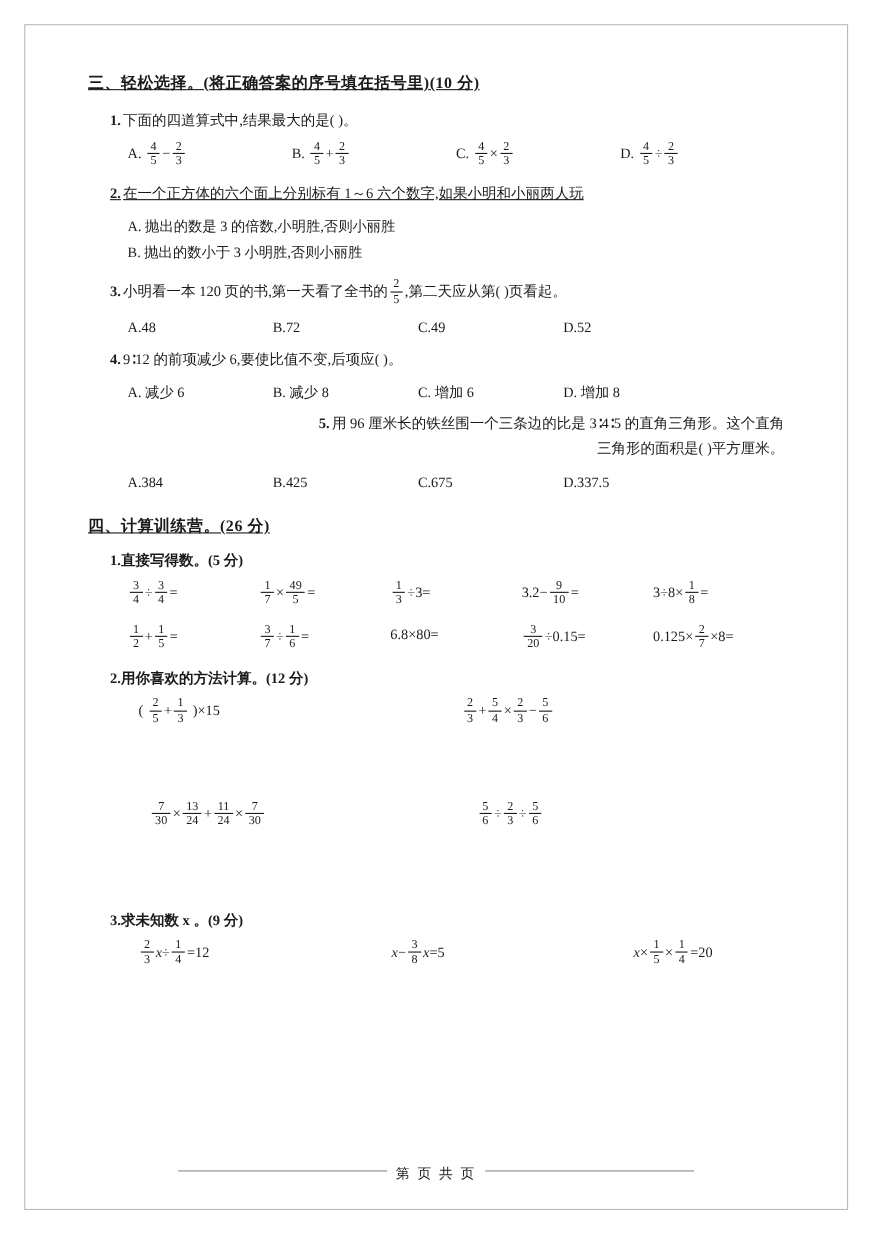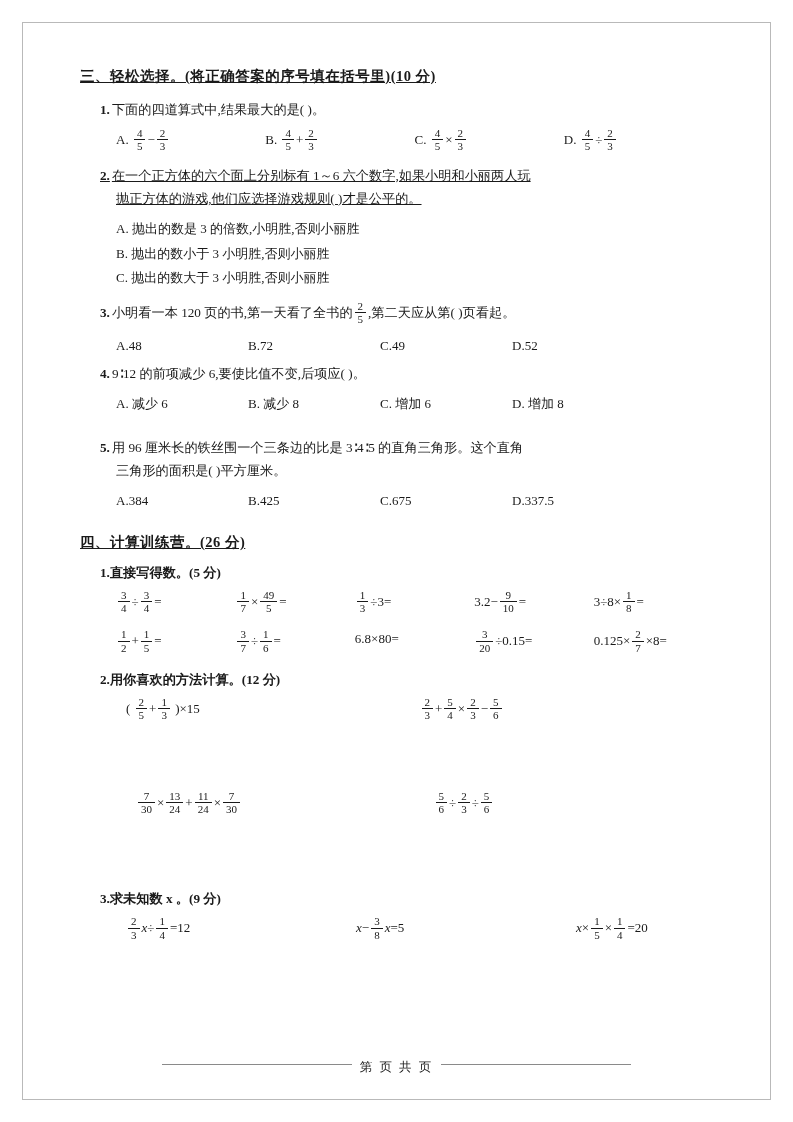--- a/index.html
+++ b/index.html
@@ -169,26 +169,24 @@
     </div>
     <div class="opts spread-wide">
       <span class="opt">A.&nbsp;<span class="frac"><span class="num">4</span><span class="den">5</span></span>−<span class="frac"><span class="num">2</span><span class="den">3</span></span></span>
       <span class="opt">B.&nbsp;<span class="frac"><span class="num">4</span><span class="den">5</span></span>+<span class="frac"><span class="num">2</span><span class="den">3</span></span></span>
       <span class="opt">C.&nbsp;<span class="frac"><span class="num">4</span><span class="den">5</span></span>×<span class="frac"><span class="num">2</span><span class="den">3</span></span></span>
       <span class="opt">D.&nbsp;<span class="frac"><span class="num">4</span><span class="den">5</span></span>÷<span class="frac"><span class="num">2</span><span class="den">3</span></span></span>
     </div>
 
     <div class="q" style="margin-top:10px;text-decoration:underline;">
       <span class="q-num">2.</span><span>在一个正方体的六个面上分别标有 1～6 六个数字,如果小明和小丽两人玩</span>
-      <span class="q-line indent-1" style="padding-left:16px;">抛正方体的游戏,他们应选择游戏规则(      )才是公平的。</span>
     </div>
     <div class="opt-stack">
       <div>A. 抛出的数是 3 的倍数,小明胜,否则小丽胜</div>
       <div>B. 抛出的数小于 3 小明胜,否则小丽胜</div>
-      <div>C. 抛出的数大于 3 小明胜,否则小丽胜</div>
     </div>
 
     <div class="q" style="margin-top:10px;">
       <span class="q-num">3.</span><span>小明看一本 120 页的书,第一天看了全书的</span><span class="frac"><span class="num">2</span><span class="den">5</span></span><span>,第二天应从第(      )页看起。</span>
     </div>
     <div class="opts spread">
       <span class="opt">A.48</span>
       <span class="opt">B.72</span>
       <span class="opt">C.49</span>
       <span class="opt">D.52</span>
@@ -197,21 +195,21 @@
     <div class="q" style="margin-top:4px;">
       <span class="q-num">4.</span><span>9∶12 的前项减少 6,要使比值不变,后项应(      )。</span>
     </div>
     <div class="opts spread">
       <span class="opt">A. 减少 6</span>
       <span class="opt">B. 减少 8</span>
       <span class="opt">C. 增加 6</span>
       <span class="opt">D. 增加 8</span>
     </div>
 
-    <div class="q" style="margin-top:19px;">
+    <div class="q" style="margin-top:4px;text-align:right;">
       <span class="q-num">5.</span><span>用 96 厘米长的铁丝围一个三条边的比是 3∶4∶5 的直角三角形。这个直角</span>
       <span class="q-line indent-1" style="padding-left:16px;">三角形的面积是(      )平方厘米。</span>
     </div>
     <div class="opts spread">
       <span class="opt">A.384</span>
       <span class="opt">B.425</span>
       <span class="opt">C.675</span>
       <span class="opt">D.337.5</span>
     </div>
 

